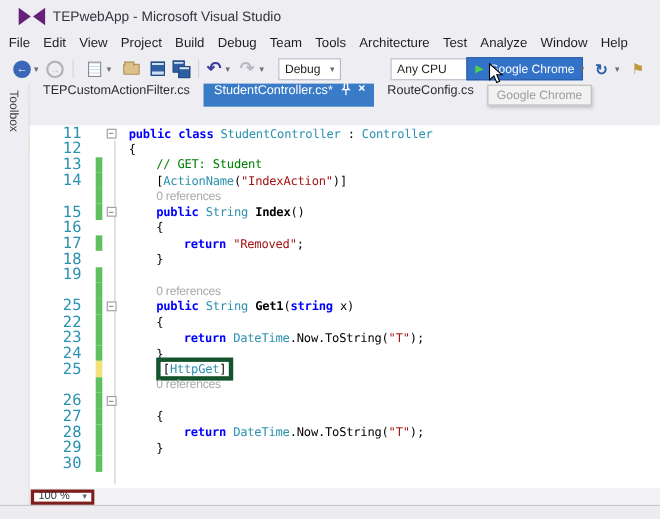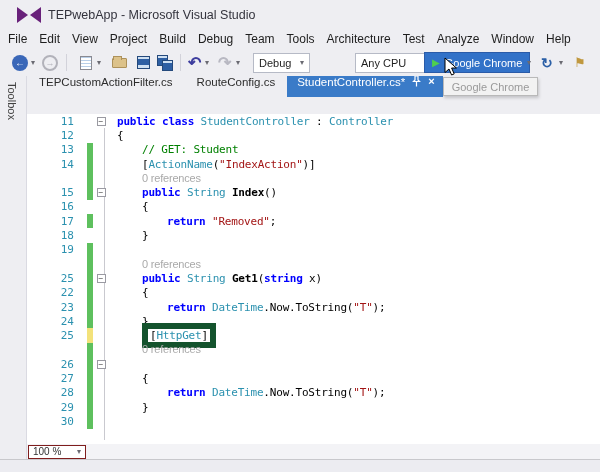--- a/index.html
+++ b/index.html
@@ -60,38 +60,38 @@
   .nav-left { width:291px; display:flex; align-items:center; padding:0 4px 0 6px; border-right:1px solid #cfcfd6; }
   .nav-right { flex:1; display:flex; align-items:center; padding-left:7px; }
   .nav-text { font-size:11px; color:#1e1e1e; margin-left:5px; white-space:nowrap; }
   .nav-chev { margin-left:auto; font-size:8px; color:#555; }
   .proj-icon { width:11px; height:11px; background:#3f8f4f; border:1px solid #2d6b3a; box-shadow:inset 0 2px 0 #8fc79a; }
   .class-icon { width:9px; height:9px; background:#e8a33d; border:1px solid #b97d22; transform:rotate(45deg); margin:0 2px; }
   
   .code-area { position:absolute; left:27px; top:114px; width:573px; height:330px; background:#fff; font-family:"DejaVu Sans Mono", monospace; }
   .fold-line { position:absolute; left:77px; top:14px; width:1px; bottom:4px; background:#c9c9cf; }
   .code-row { display:flex; height:14.3px; align-items:center; position:relative; }
-  .ln { width:60px; text-align:right; padding-right:13px; font-size:11px; color:#2b91af; flex:none; }
+  .ln { width:60px; text-align:right; padding-right:13px; font-size:14px; color:#2b91af; flex:none; }
   .barcol { width:6px; height:14.3px; flex:none; }
   .barcol.green { background:#5ec05e; }
   .barcol.yellow { background:#f3e27a; }
   .foldcol { width:16px; flex:none; display:flex; align-items:center; justify-content:center; }
   .foldbox { width:9px; height:9px; border:1px solid #9a9aa2; background:#fff; font-size:8px; line-height:7px; text-align:center; color:#555; }
   .codecell { font-size:11px; white-space:pre; letter-spacing:-0.2px; }
   .tk-k { color:#0000ff; font-weight:bold; }
   .tk-t { color:#2b91af; }
   .tk-s { color:#a31515; }
   .tk-c { color:#008000; }
   .tk-p { color:#000; }
   .tk-m { color:#000; font-weight:bold; }
   .refs-text { font-size:11px; color:#a9a9a9; font-family:"Liberation Sans", sans-serif; }
-  .curline-box { border:6px solid #14532d; padding:0 2px; }
+  .curline-box { border:4px solid #14532d; padding:0 2px; }
   
   .zoomrow { position:absolute; left:27px; top:444px; width:573px; height:15px; background:#f3f3f6; display:flex; align-items:center; }
-  .zoom-combo { margin-left:1px; width:58px; height:14px; background:#fff; border:1px solid #7f1d1d; display:flex; align-items:center; justify-content:space-between; font-size:10px; color:#333; padding:0 4px; }
+  .zoom-combo { margin-left:1px; width:58px; height:14px; background:#fff; border:3px solid #7f1d1d; display:flex; align-items:center; justify-content:space-between; font-size:10px; color:#333; padding:0 4px; }
   .hscroll { flex:1; height:15px; background:#f3f3f6; }
   .bottom-strip { position:absolute; left:0; top:459px; width:600px; height:13px; background:#ececf1; border-top:1px solid #c8c8cc; }
   
   .cursor { position:absolute; left:444px; top:57px; z-index:60; }
 </style>
 </head>
 <body>
 
 <div class="titlebar">
   <div class="vslogo">
@@ -192,32 +192,32 @@
 </div>
 
 <div class="toolbox-strip">
   <span class="toolbox-label">Toolbox</span>
 </div>
 
 <div class="tabrow">
   <div class="tab">
     <span>TEPCustomActionFilter.cs</span>
   </div>
-  <div class="tab">
-    <span>RouteConfig.cs</span>
-  </div>
   <div class="tab active">
     <span>StudentController.cs*</span>
     <span class="pin-icon">
       <svg width="9" height="11" viewBox="0 0 9 11">
           <path d="M3 0 h3 v4 l1.5 1.5 h-6 L3 4 Z M4.5 5.5 v5" stroke="#fff" stroke-width="1.2" fill="none"></path>
         </svg>
     </span>
     <span class="close-icon">×</span>
   </div>
+  <div class="tab">
+    <span>RouteConfig.cs</span>
+  </div>
 </div>
 
 <div class="tooltip">
   <span>Google Chrome</span>
 </div>
 
 <div class="navbar">
   <div class="nav-left">
     <span class="proj-icon"></span>
     <span class="nav-text">TEPwebApp</span>

